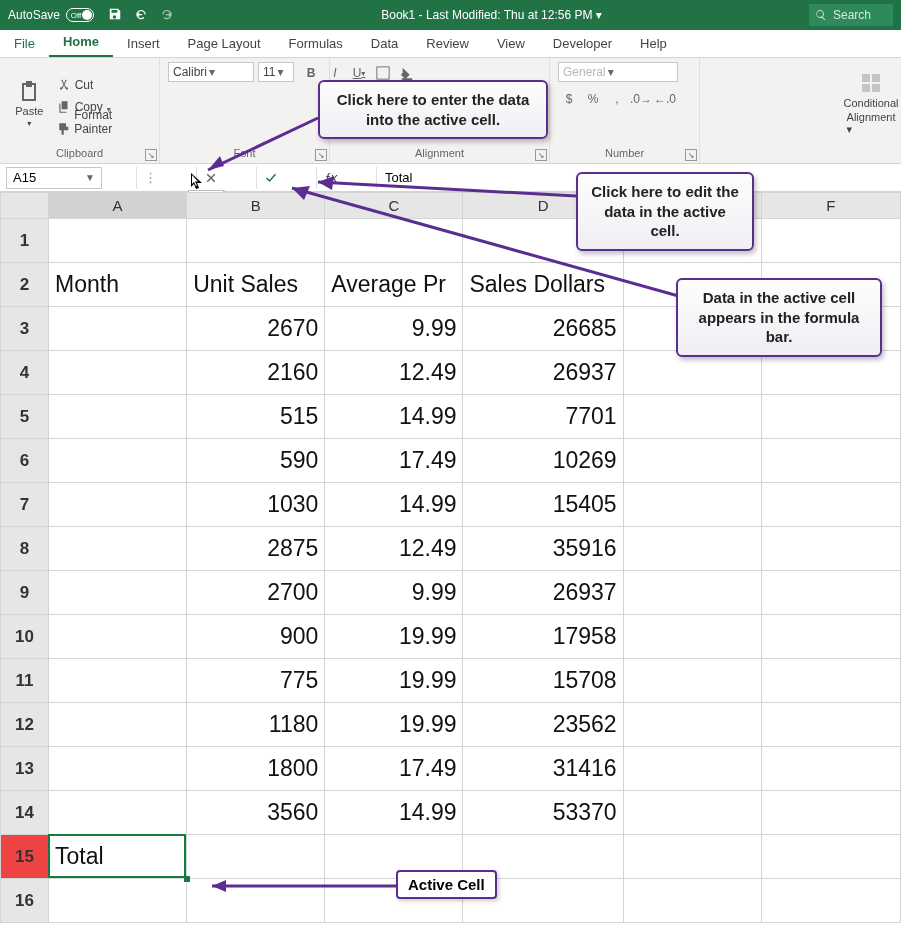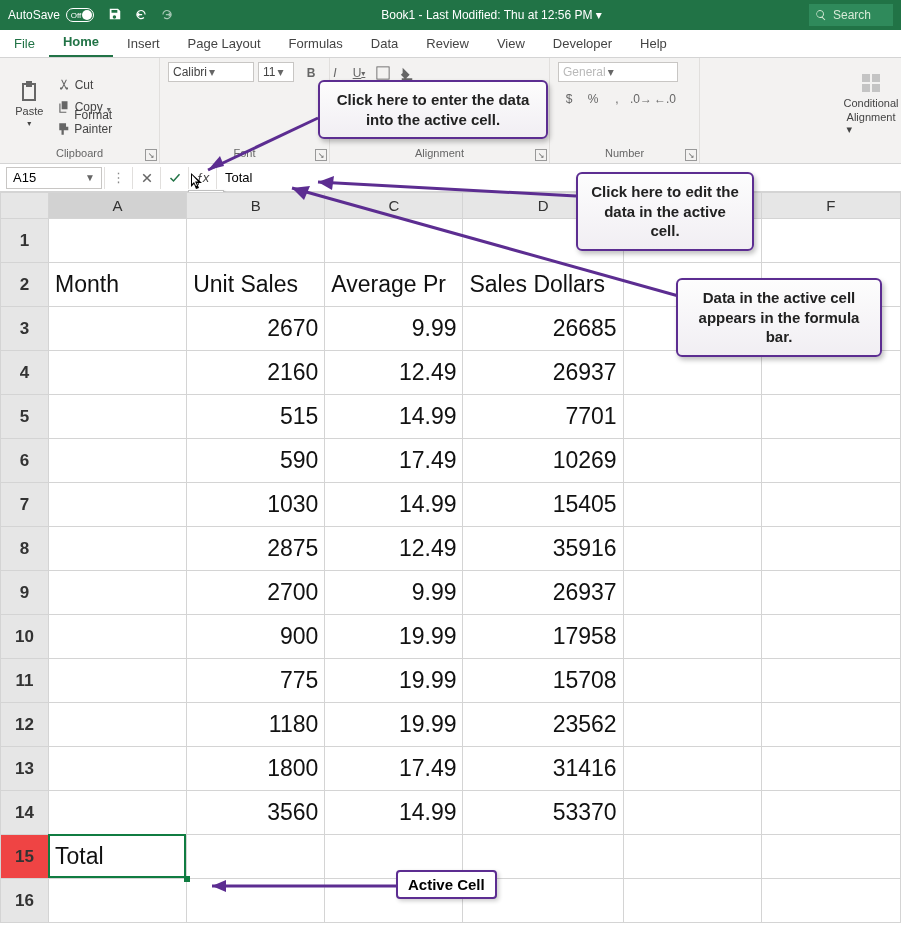--- a/index.html
+++ b/index.html
@@ -33,21 +33,21 @@
   .bigbtn svg { width:24px; height:24px; fill:#666;}
   .combo { border:1px solid #c8c6c4; background:#fff; height:20px; display:inline-flex; align-items:center; padding:0 4px; font-size:12px;}
   .combo .dd { width:10px; text-align:center; color:#666; }
   .icobtn { width:22px; height:22px; display:inline-flex; align-items:center; justify-content:center; color:#666;}
   .icobtn svg { width:14px; height:14px; fill:#666;}
   .launcher { position:absolute; right:2px; bottom:2px; width:12px; height:12px; border:1px solid #999; font-size:8px; display:flex; align-items:center; justify-content:center; color:#666;}
   .muted { color:#b9b9b9; }
   .muted svg { fill:#c4c4c4; }
 
   
-  .formula-row { height:28px; border-bottom:1px solid #d4d4d4; display:flex; align-items:center; background:#fff; font-size:13px;}
+  .formula-row { height:28px; border-bottom:1px solid #d4d4d4; display:flex; align-items:center; background:#fff; font-size:13px;gap:32px;}
   .namebox { width:96px; border:1px solid #c8c6c4; margin:0 2px 0 6px; height:22px; display:flex; align-items:center; padding:0 6px; justify-content:space-between; background:#fff;}
   .namebox .dd { font-size:10px; color:#666;}
   .fb-btn { width:28px; height:22px; display:flex; align-items:center; justify-content:center; border-left:1px solid #e1dfdd;}
   .fb-btn svg { width:12px; height:12px; }
   .formula-input { flex:1; height:22px; border-left:1px solid #e1dfdd; padding:0 8px; display:flex; align-items:center;}
   .tooltip { position:absolute; background:#fff; border:1px solid #bfbfbf; font-size:11px; padding:1px 4px; box-shadow:1px 1px 2px rgba(0,0,0,.2);}
 
   
   .gridwrap { position:relative; }
   table.grid { border-collapse:collapse; table-layout:fixed; width:100%; }

